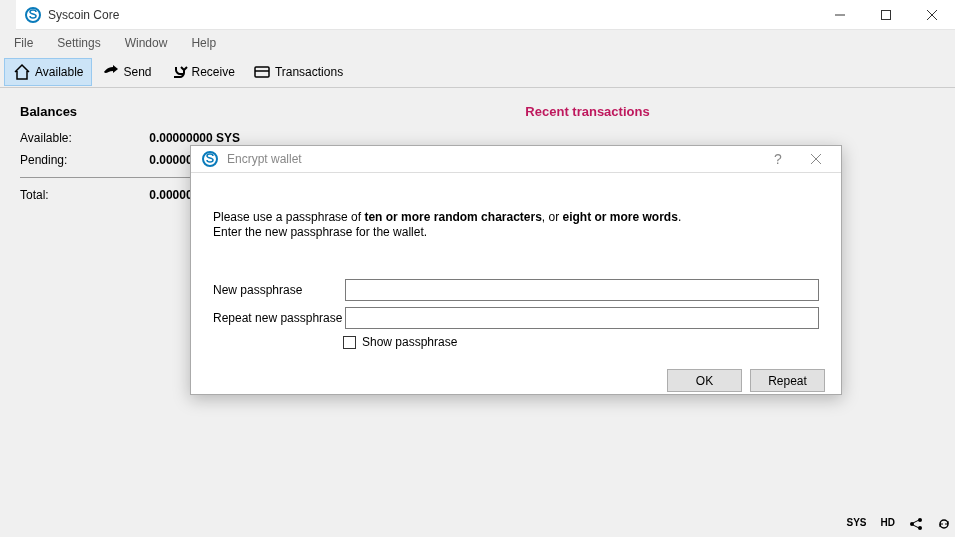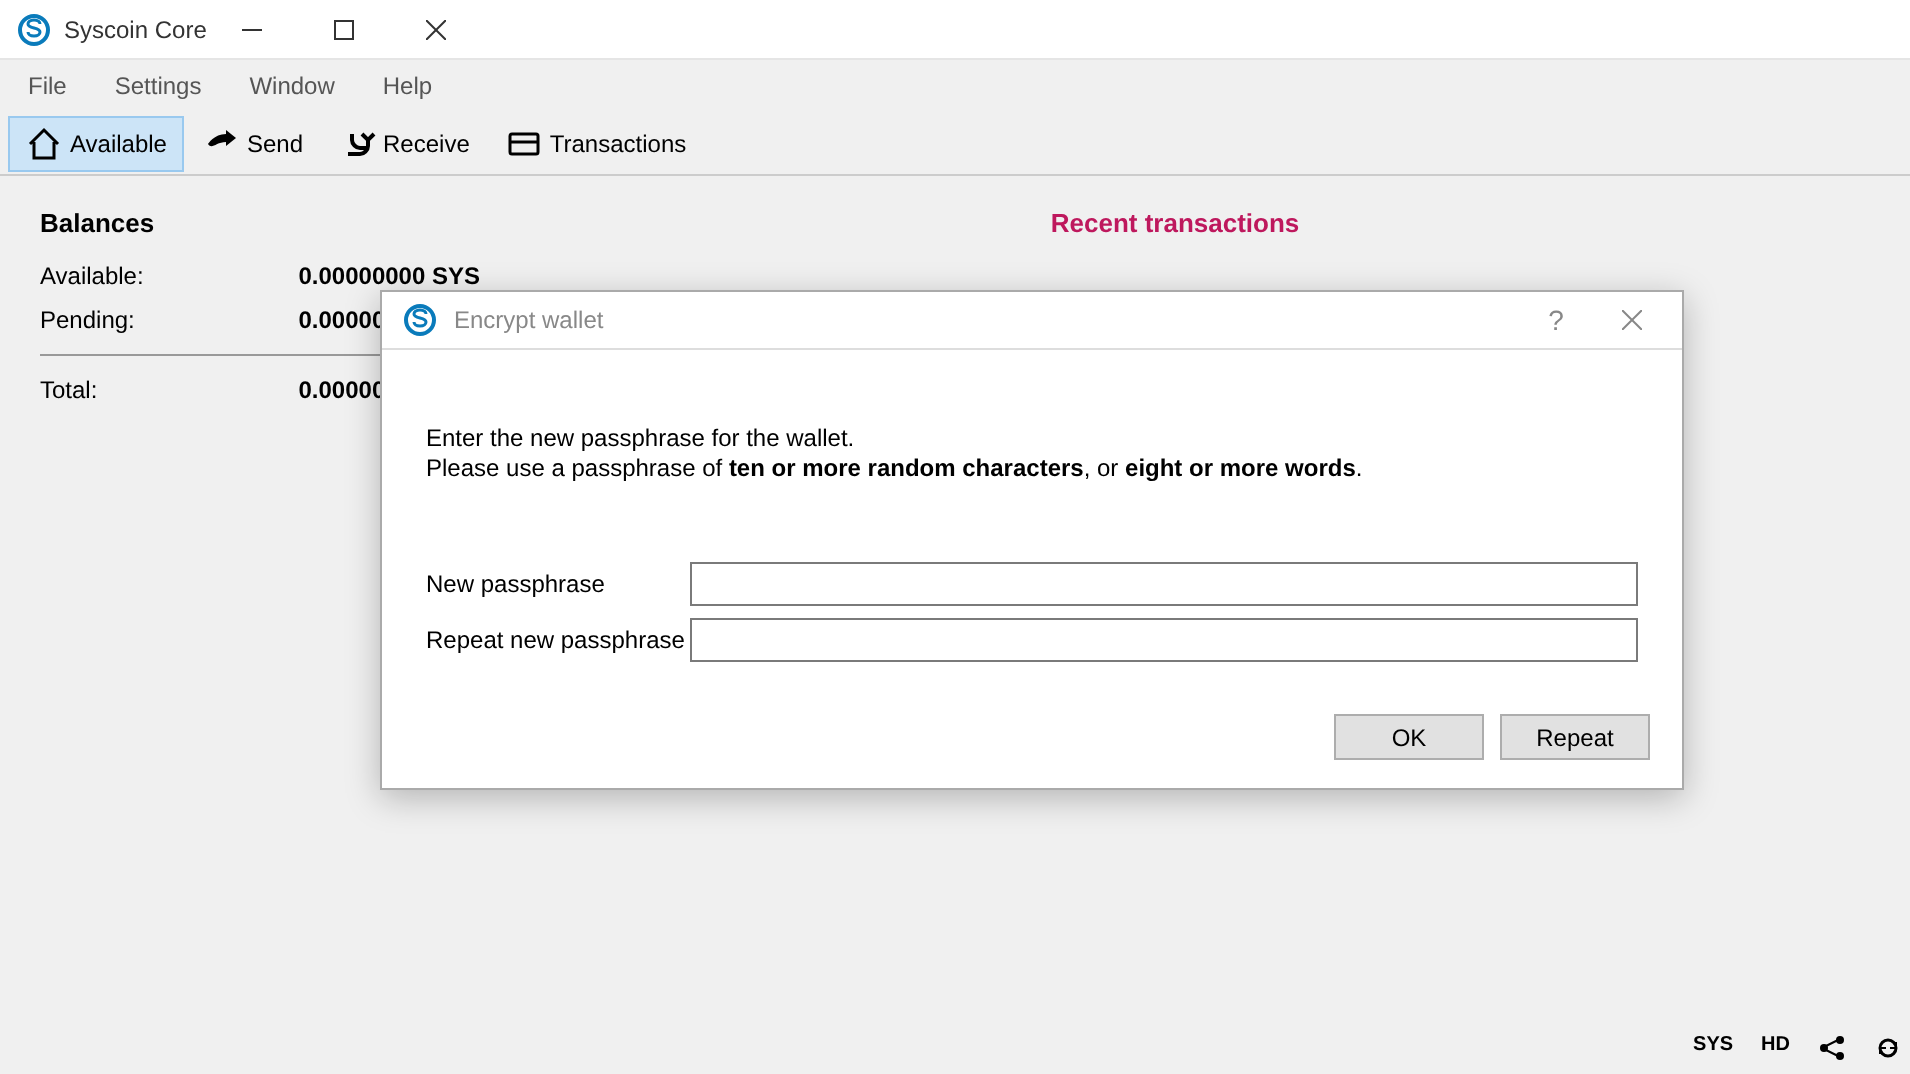--- a/index.html
+++ b/index.html
@@ -1,21 +1,21 @@
 <!DOCTYPE html>
 <html><head>
   <meta charset="utf-8">
   <style>
     * { box-sizing: border-box; margin: 0; padding: 0; font-family: "Segoe UI", Tahoma, sans-serif; }
     body { width: 955px; height: 537px; background: #f0f0f0; overflow: hidden; position: relative; }
     
     
     .titlebar {
       height: 30px; background: #fff; display: flex; align-items: center;
-      border-bottom: 1px solid #e5e5e5;
+      justify-content: space-between; border-bottom: 1px solid #e5e5e5; margin-left: 16px;
     }
     .titlebar-left { display: flex; align-items: center; padding-left: 8px; gap: 6px; }
     .titlebar-title { font-size: 12px; color: #333; }
     .window-controls { display: flex; }
     .win-btn { width: 46px; height: 30px; display: flex; align-items: center; justify-content: center; cursor: pointer; }
     
     
     .menubar { height: 26px; background: #f0f0f0; display: flex; align-items: center; padding: 0 4px; gap: 4px; }
     .menu-item { padding: 3px 10px; font-size: 12px; color: #555; cursor: pointer; }
     
@@ -179,32 +179,36 @@
     <span class="dialog-title">Encrypt wallet</span>
     <div class="dialog-help">?</div>
     <div class="dialog-close">
       <svg width="10" height="10" viewBox="0 0 10 10">
           <line x1="0" y1="0" x2="10" y2="10" stroke="currentColor" stroke-width="1"></line>
           <line x1="10" y1="0" x2="0" y2="10" stroke="currentColor" stroke-width="1"></line>
         </svg>
     </div>
   </div>
   <div class="dialog-body">
-    <div class="instruction-line">Enter the new passphrase for the wallet.</div>
     <div class="instruction-line">
       <span>Please use a passphrase of </span><b>ten or more random characters</b><span>, or </span><b>eight or more words</b><span>.</span>
     </div>
+    <div class="instruction-line">Enter the new passphrase for the wallet.</div>
     <div class="form-area">
       <div class="form-row">
         <span class="form-label">New passphrase</span>
         <input type="password" class="form-input" style="">
       </div>
       <div class="form-row">
         <span class="form-label">Repeat new passphrase</span>
         <input type="password" class="form-input" style="">
+      </div>
+      <div class="checkbox-row">
+        <div class="checkbox"></div>
+        <span class="checkbox-label">Show passphrase</span>
       </div>
     </div>
   </div>
   <div class="dialog-buttons">
     <button class="dlg-btn">OK</button>
     <button class="dlg-btn">Repeat</button>
   </div>
 </div>
 
 <div class="statusbar">

